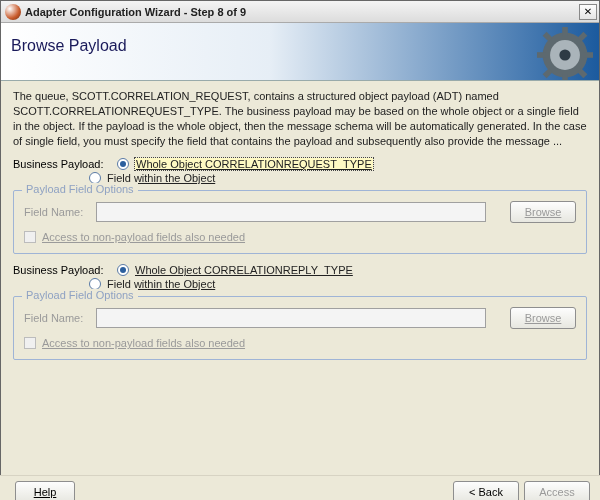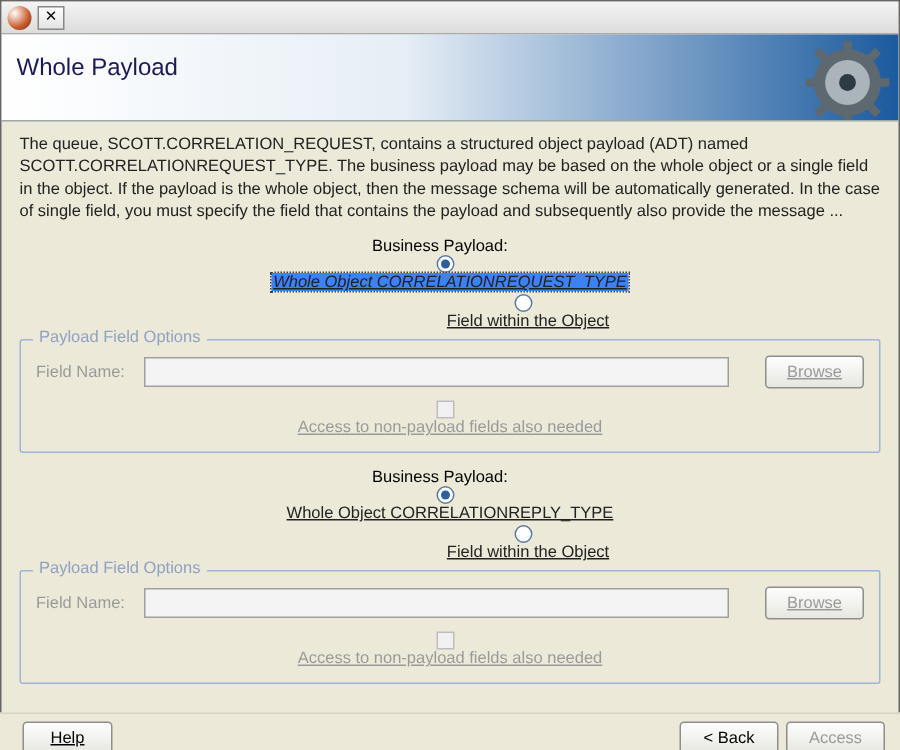--- a/index.html
+++ b/index.html
@@ -58,21 +58,20 @@
     color: #222;
   }
   .para {
     line-height: 1.35;
     margin-bottom: 10px;
   }
   .row {
     display: flex;
     align-items: center;
     margin: 2px 0;
-    flex-direction: column;
   }
   .field-label {
     width: 104px;
     color: #000;
   }
   .radio {
     width: 12px; height: 12px;
     border: 1px solid #5a7aa5;
     border-radius: 50%;
     margin-right: 6px;
@@ -84,23 +83,22 @@
   .radio.checked::after {
     content: "";
     width: 6px; height: 6px;
     background: #2b5f9e;
     border-radius: 50%;
   }
   .radio-label { cursor: default; }
   .radio-label u { text-decoration: underline; }
   .highlighted {
     outline: 1px dotted #444;
-    background: #3b82f6;
+    background: #fef9c3;
     padding: 0 1px;
-    font-style: italic;
   }
   .fieldset {
     border: 1px solid #9fb4d6;
     border-radius: 2px;
     margin: 6px 0 10px 0;
     padding: 10px 10px 8px 10px;
     position: relative;
   }
   .fieldset .legend {
     position: absolute;
@@ -163,32 +161,33 @@
     align-items: center;
     background: #ece9d8;
   }
   .footer .spacer { flex: 1; }
   .navbtn { width: 66px; margin-left: 5px; }
   .navbtn.default-btn {
     border: 1px solid #3b6ea5;
     box-shadow: 0 0 0 1px #9bb8e0 inset;
   }
   .help { width: 60px; }
-  .indent { margin-left: 104px; }
+  .indent { margin-left: 76px; }
 </style>
 </head>
 <body>
 
 <div class="titlebar">
   <div class="app-icon"></div>
+  <div class="title">Adapter Configuration Wizard - Step 8 of 9</div>
   <div class="close">✕</div>
 </div>
 
 <div class="banner">
-  <div class="heading">Whole Payload</div>
+  <div class="heading">Browse Payload</div>
   <svg class="gear" viewBox="0 0 60 60">
     <circle cx="30" cy="30" r="24" fill="#5d696f"></circle>
     <circle cx="30" cy="30" r="16" fill="#aab4ba"></circle>
     <circle cx="30" cy="30" r="6" fill="#2e3a44"></circle>
     <g fill="#5d696f">
       <rect x="27" y="0" width="6" height="10"></rect>
       <rect x="27" y="50" width="6" height="10"></rect>
       <rect x="0" y="27" width="10" height="6"></rect>
       <rect x="50" y="27" width="10" height="6"></rect>
       <rect x="7" y="7" width="9" height="6" transform="rotate(45 11 10)"></rect>

